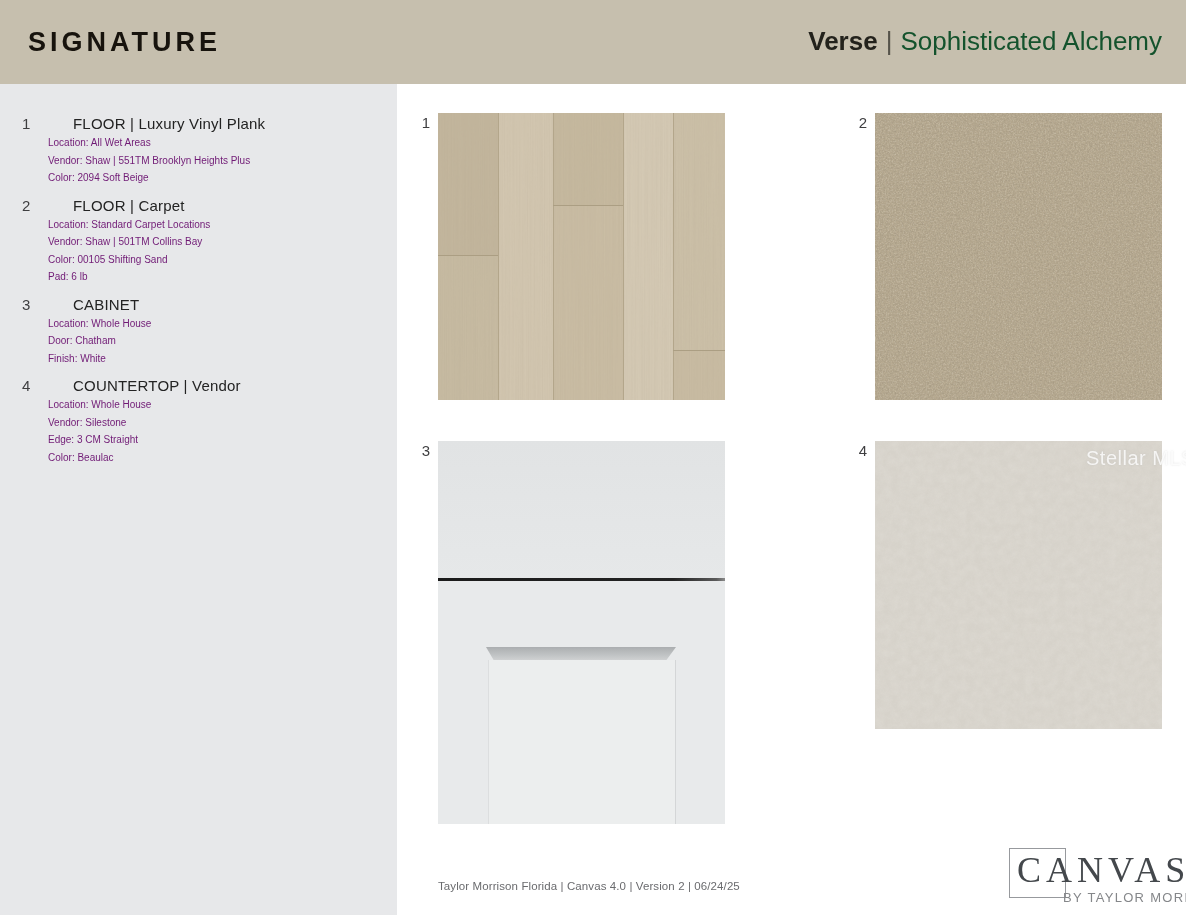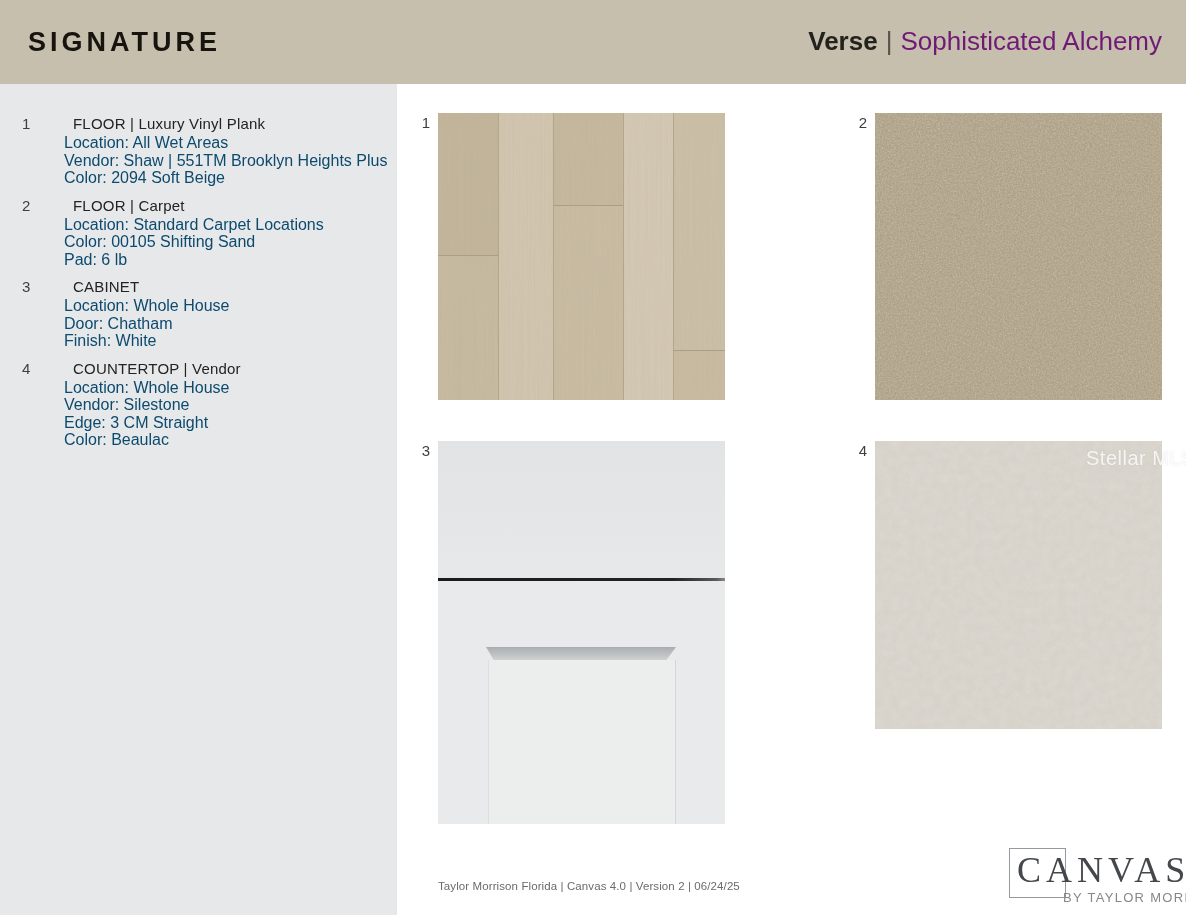--- a/index.html
+++ b/index.html
@@ -16,37 +16,37 @@
   .brand {
     position:absolute; left:28px; top:27px;
     font-size:27px; font-weight:700; letter-spacing:4px; color:#17130d;
   }
   .collection {
     position:absolute; right:24px; top:26px;
     font-size:26px; color:#2b2a24; white-space:nowrap;
   }
   .collection .model { font-weight:700; color:#23221c; }
   .collection .sep { font-weight:300; color:#55534a; padding:0 8px; }
-  .collection .palette { font-weight:400; color:#701a75; }
+  .collection .palette { font-weight:400; color:#14532d; }
 
   
   .sidebar {
     position:absolute; left:0; top:84px; width:397px; height:831px;
     background:#e7e8ea; box-sizing:border-box; padding-top:30px;
   }
   .sel-item { display:flex; margin-bottom:9px; }
   .sel-num {
     width:26px; margin-left:22px; flex:0 0 26px;
     font-size:15px; line-height:20px; color:#3e3e40;
   }
   .sel-body { flex:1; }
   .sel-title {
     font-size:15px; line-height:20px; color:#232323; letter-spacing:0.2px;margin-left:25px;
   }
-  .sel-detail { font-size:16px; line-height:17.5px; color:#0c4a6e;margin-left:16px; }
+  .sel-detail { font-size:10px; line-height:17.5px; color:#701a75; }
 
   
   .swatch { position:absolute; }
   .swatch svg { display:block; width:100%; height:100%; }
   .sw-num {
     position:absolute; width:22px; text-align:right;
     font-size:15px; color:#3e3e40;
   }
   #num1 { left:408px; top:114px; }
   #num2 { left:845px; top:114px; }
@@ -134,20 +134,21 @@
         <div class="sel-detail">Vendor: Shaw | 551TM Brooklyn Heights Plus</div>
         <div class="sel-detail">Color: 2094 Soft Beige</div>
       </div>
     </div>
 
     <div class="sel-item">
       <div class="sel-num">2</div>
       <div class="sel-body">
         <div class="sel-title">FLOOR | Carpet</div>
         <div class="sel-detail">Location: Standard Carpet Locations</div>
+        <div class="sel-detail">Vendor: Shaw | 501TM Collins Bay</div>
         <div class="sel-detail">Color: 00105 Shifting Sand</div>
         <div class="sel-detail">Pad: 6 lb</div>
       </div>
     </div>
 
     <div class="sel-item">
       <div class="sel-num">3</div>
       <div class="sel-body">
         <div class="sel-title">CABINET</div>
         <div class="sel-detail">Location: Whole House</div>

